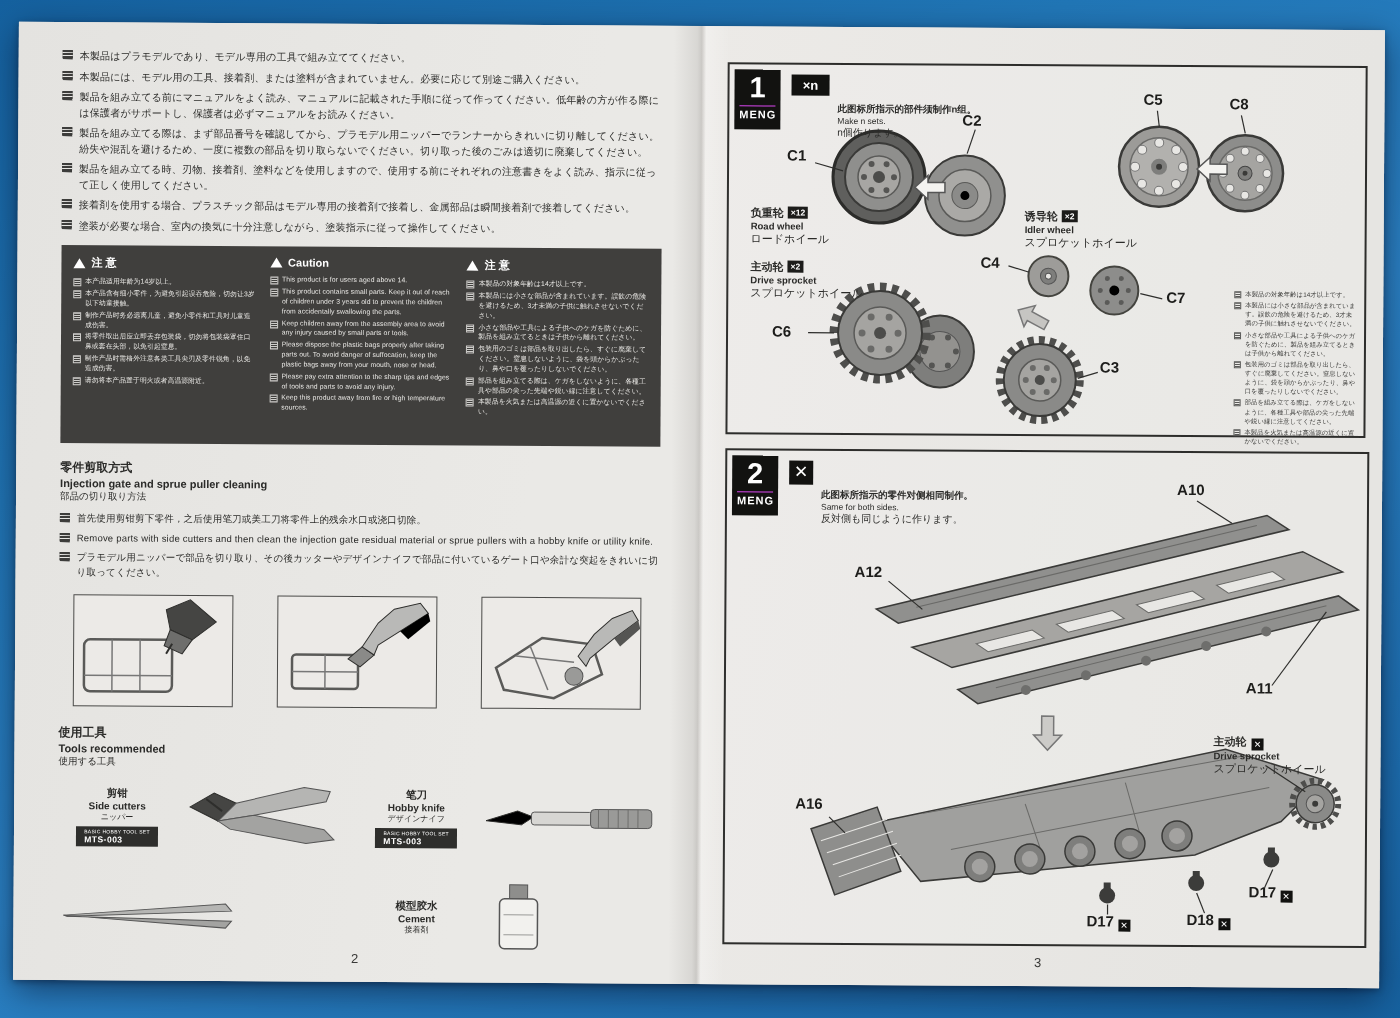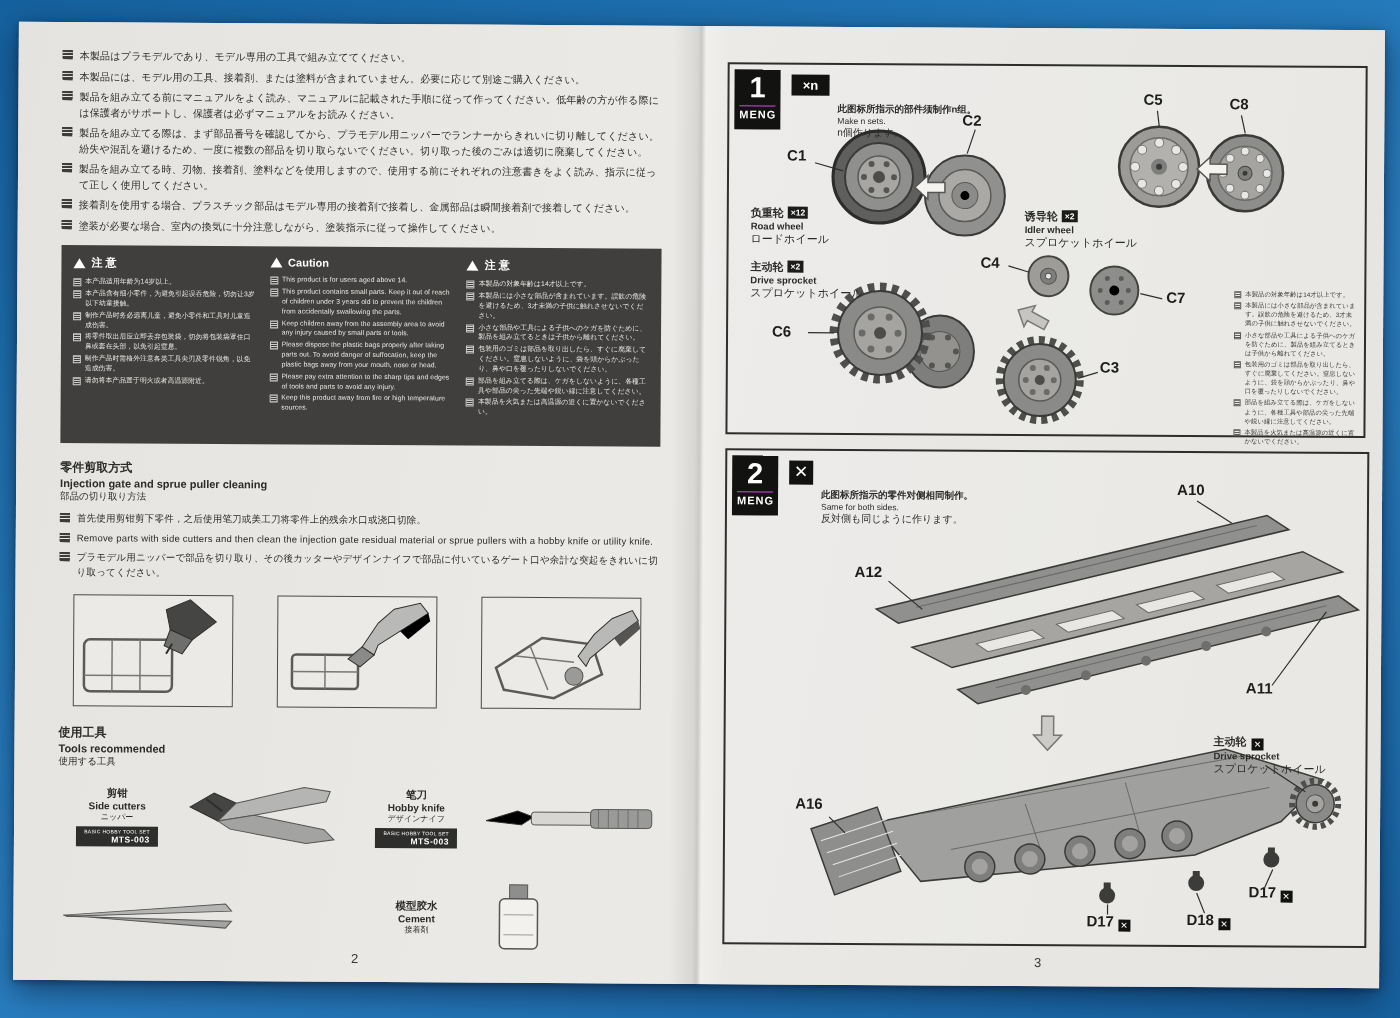--- a/index.html
+++ b/index.html
@@ -49,21 +49,21 @@
   .cutrow{display:flex;gap:44px;margin:14px 0 0 14px;}
   .cutbox{width:158px;height:110px;border:1.5px solid #4a4a48;background:#eceae7;position:relative;overflow:hidden;}
 
   .tools{margin-top:18px;}
   .tools-grid{display:grid;grid-template-columns:300px 300px;row-gap:26px;margin-top:12px;}
   .tool{display:flex;align-items:center;gap:8px;}
   .tool-meta{width:118px;text-align:center;}
   .tool-zh{font-size:10.5px;font-weight:bold;}
   .tool-en{font-size:10px;font-weight:bold;}
   .tool-ja{font-size:8px;}
-  .mts{display:inline-block;background:#2e2e2c;color:#fff;padding:2px 8px;margin-top:4px;text-align:right;}
+  .mts{display:inline-block;background:#2e2e2c;color:#fff;padding:2px 8px;margin-top:4px;text-align:left;}
   .mts .l1{display:block;font-size:5px;letter-spacing:.3px;}
   .mts .l2{display:block;font-size:8.5px;font-weight:bold;letter-spacing:.5px;}
 
   
   .stepbox{position:absolute;border:2px solid #2d2d2b;background:rgba(255,255,255,.12);}
   .step1{left:26px;top:36px;width:636px;height:368px;}
   .step2{left:26px;top:422px;width:640px;height:492px;}
   .diag{position:absolute;left:0;top:0;}
   .step-badge{position:absolute;left:5px;top:5px;width:46px;height:60px;background:#121210;color:#fff;text-align:center;}
   .step-badge .num{font-size:29px;font-weight:bold;line-height:36px;}

